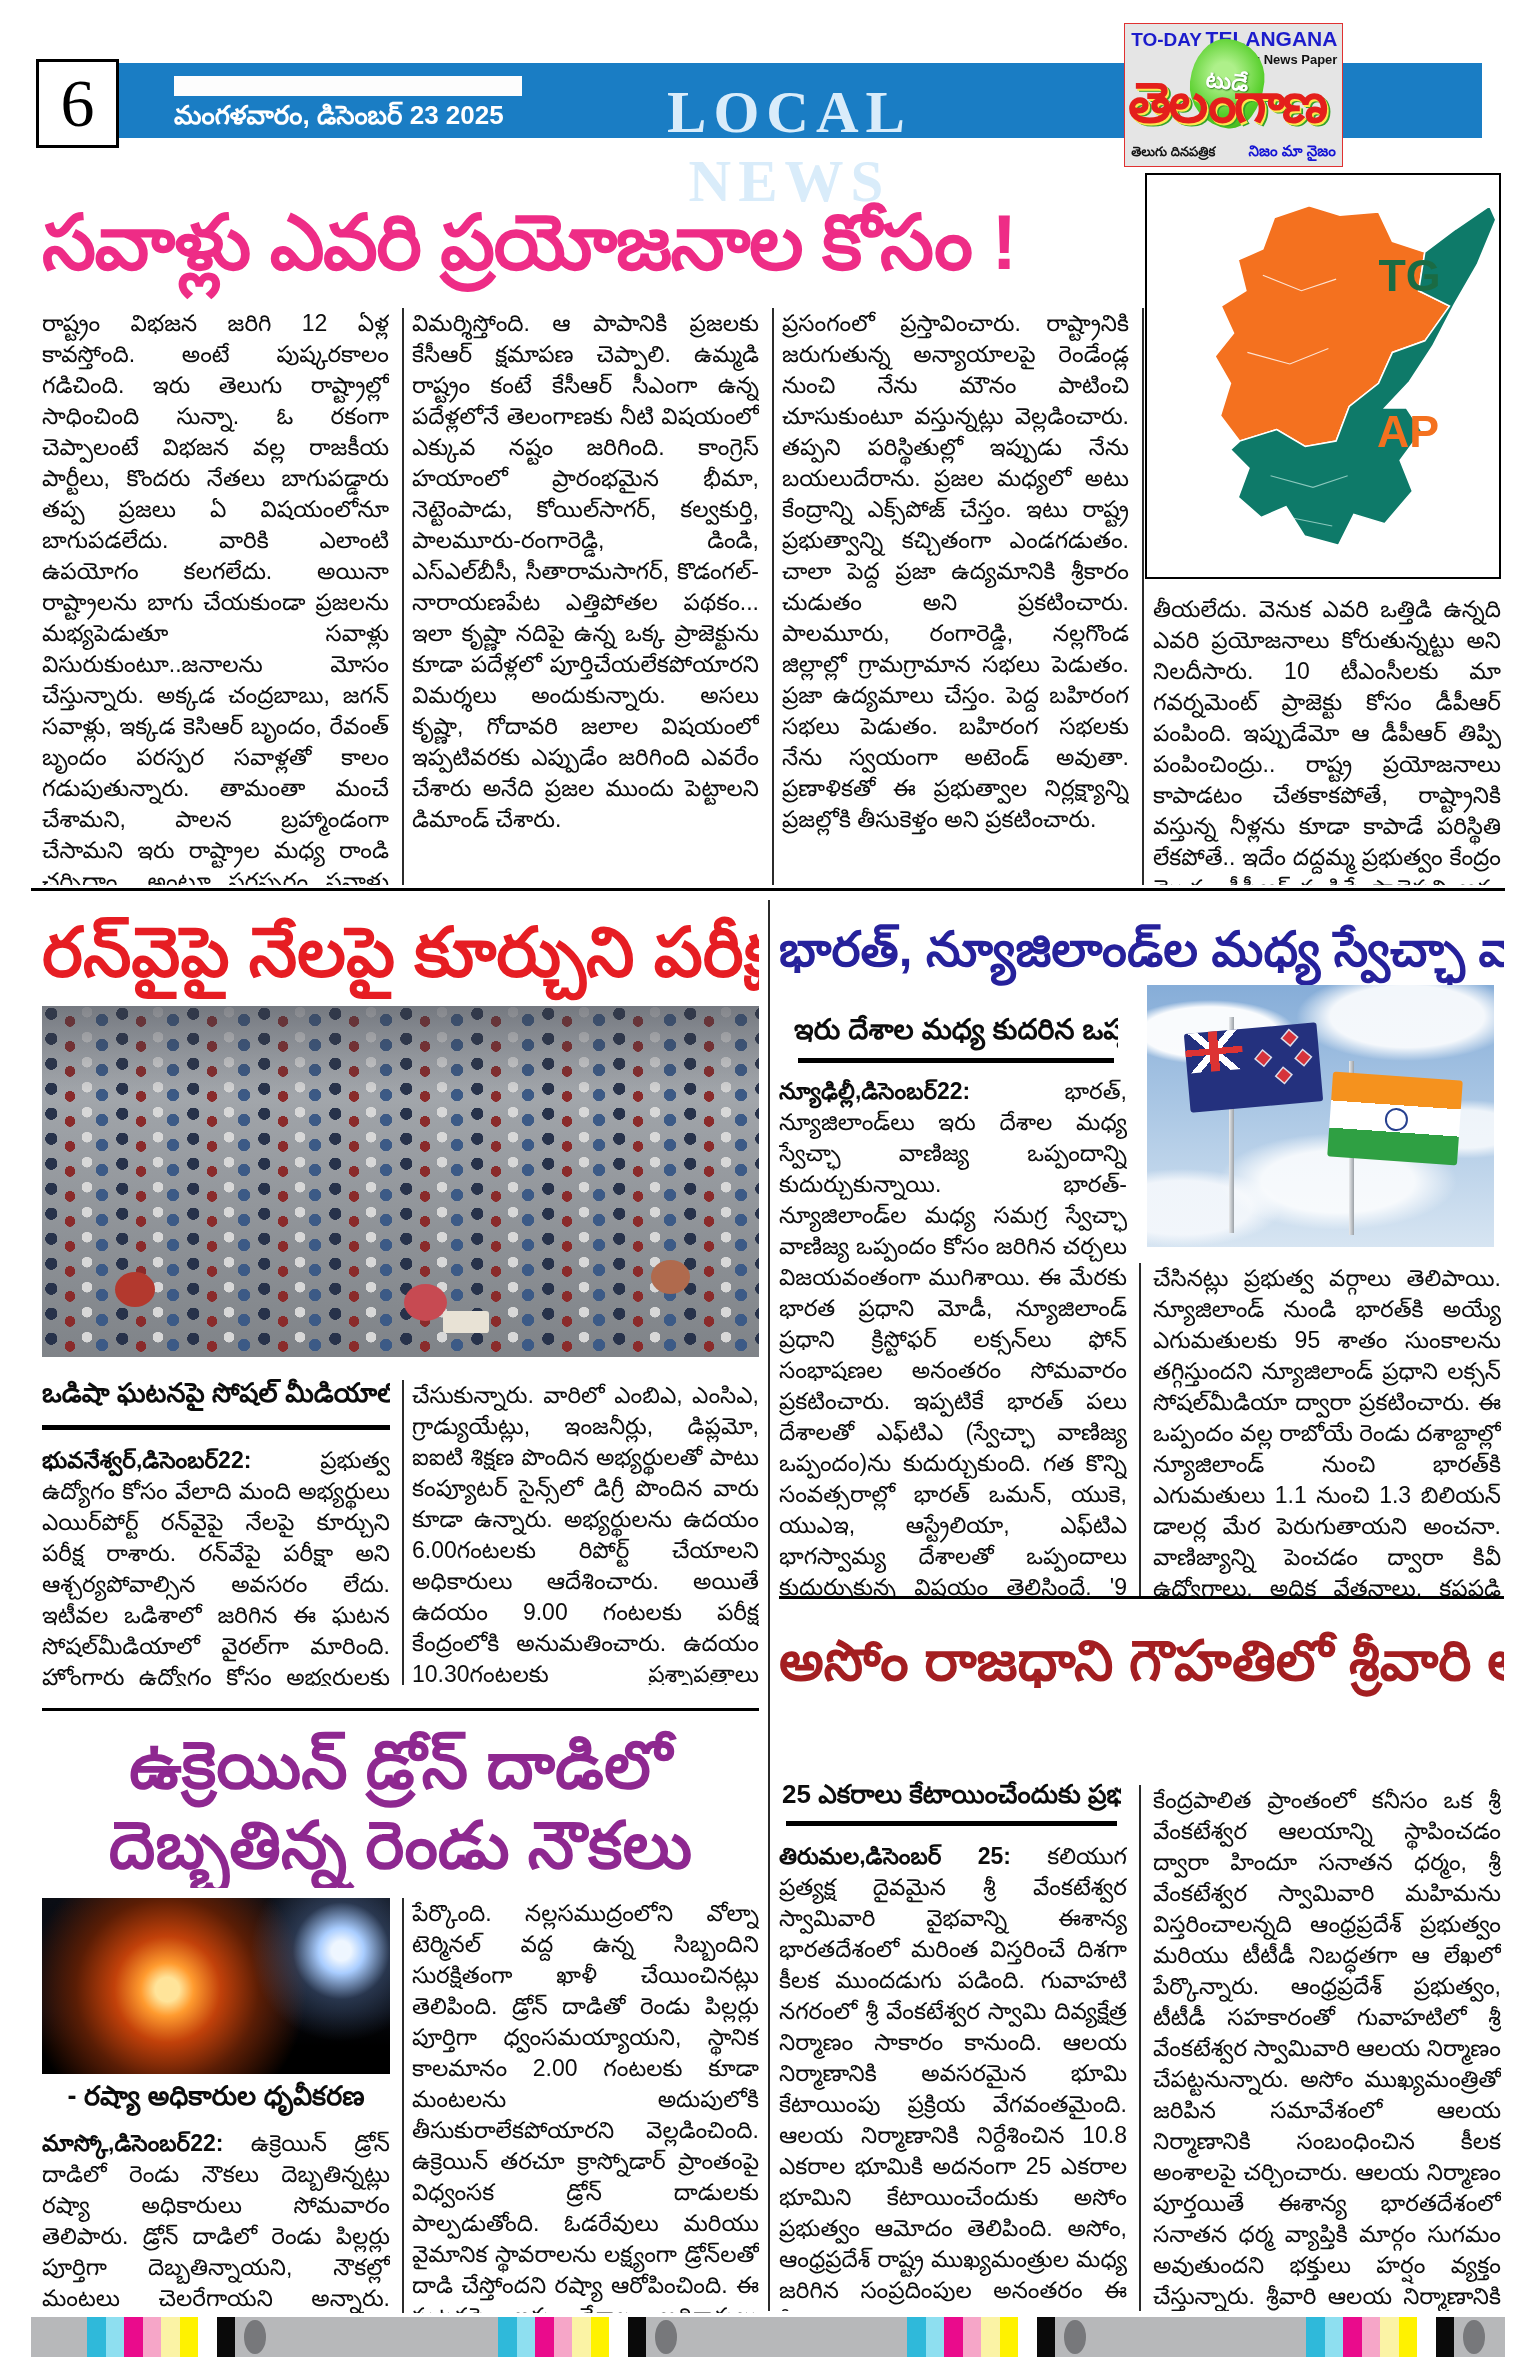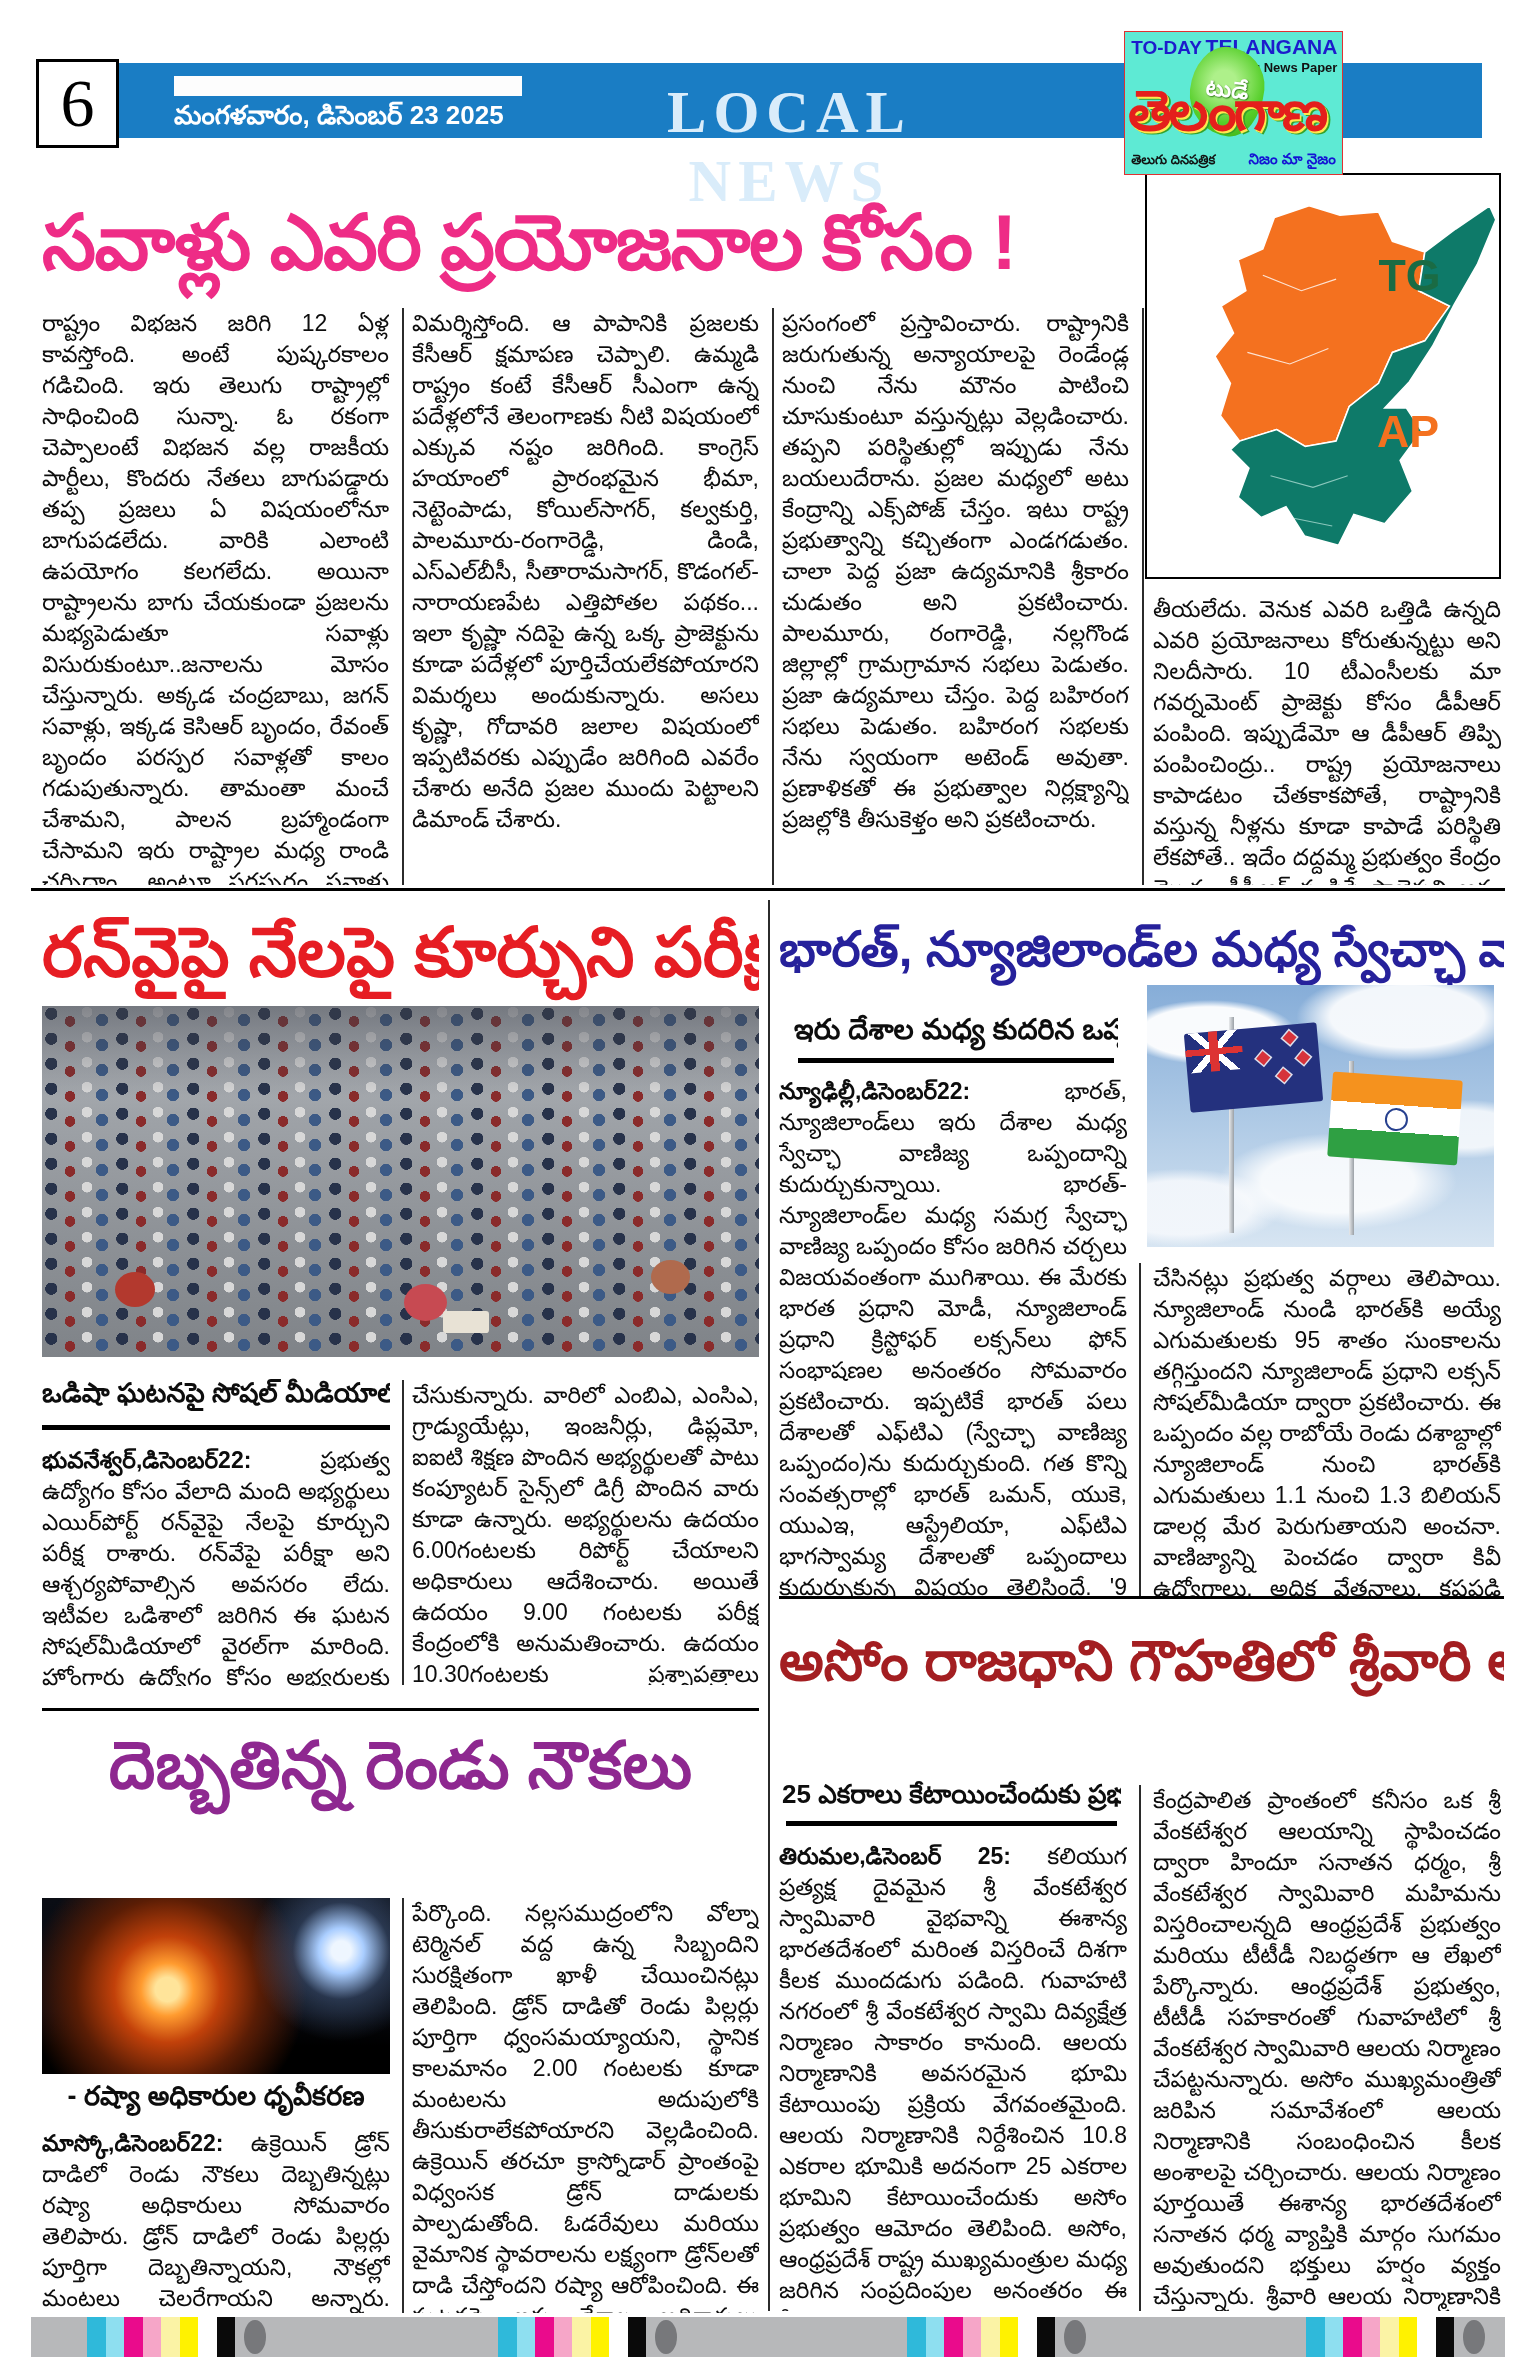--- a/index.html
+++ b/index.html
@@ -8,21 +8,21 @@
   .abs{position:absolute;}
   
   .hdr-bar{background:#1a7dc4;}
   .numbox{background:#fff;border:3.9px solid #000;display:flex;align-items:center;justify-content:center;
           font-family:"Liberation Serif",serif;font-size:68px;color:#000;}
   .white-stripe{background:#fdfdfd;}
   .hdr-date{color:#fff;font-weight:bold;font-size:26px;text-align:left;}
   .hdr-section{font-family:"Liberation Serif",serif;font-size:59px;color:#d9ecfa;letter-spacing:7px;
                text-align:center;font-weight:600;}
   
-  .logo{background:#5eead4;border:1.5px solid #e03131;z-index:5;margin-top:8px;}
+  .logo{background:#e5e5e5;border:1.5px solid #e03131;z-index:5;}
   .logo .l-today{color:#1c1ccc;font-weight:bold;font-size:19px;}
   .logo .l-tel{color:#1c1ccc;font-weight:bold;font-size:21px;}
   .logo .l-tnp{color:#111;font-weight:bold;font-size:13px;}
   .logo .l-map{background:radial-gradient(circle at 45% 40%,#aef08a 0 18%,#55ce29 60%,#3cab17);
                border-radius:46% 54% 42% 58%/52% 44% 56% 48%;transform:rotate(6deg);}
   .logo .l-tude{color:#fff;font-weight:bold;font-size:23px;text-shadow:0.8px 0.8px 1.5px #1c6b08;text-align:center;}
   .logo .l-script{color:#e41f1c;font-weight:bold;font-size:56px;line-height:1;letter-spacing:-3.1px;
                   text-shadow:1.5px 1.5px 0 #ffe84d,3.1px 3.1px 0 #35a32b;white-space:nowrap;}
   .logo .l-bl{color:#111;font-weight:bold;font-size:13px;}
   .logo .l-br{color:#1414d4;font-weight:bold;font-size:15px;}
@@ -151,20 +151,21 @@
   <div class="abs c" style="left:42px;top:1445px;width:348px;height:241px;">
     <span class="dl">భువనేశ్వర్,డిసెంబర్22:</span>
     <span>ప్రభుత్వ ఉద్యోగం కోసం వేలాది మంది అభ్యర్థులు ఎయిర్‌పోర్ట్ రన్‌వైపై నేలపై కూర్చుని పరీక్ష రాశారు. రన్‌వేపై పరీక్షా అని ఆశ్చర్యపోవాల్సిన అవసరం లేదు. ఇటీవల ఒడిశాలో జరిగిన ఈ ఘటన సోషల్‌మీడియాలో వైరల్‌గా మారింది. హోంగార్డు ఉద్యోగం కోసం అభ్యర్థులకు పరీక్ష రాసేందుకు ఒడిశా ప్రభుత్వం సంబల్‌పూర్ జిల్లాలోని జమర్‌పాలి రన్‌వేను కేటాయించారు. డెస్క్‌లు, మ్యాట్‌లు వంటి కనీస సౌకర్యాలు లేకుండా 8,000మందికి పైగా అభ్యర్థులు రన్‌వేపై కూర్చుని పరీక్ష రాశారు. అభ్యర్థులను పర్యవేక్షించేందుకు డ్రోన్‌లను వినియోగించడం గమనార్హం. వివరాల ప్రకారం.. సబల్‌పూర్ జిల్లాలోని 24 పోలీస్‌స్టేషన్‌లలో హోంగార్డు పోస్టులను భర్తీ చేసేందుకు నోటిఫికేషన్ విడుదలైంది. ఈ పోస్టులకు కనీస అర్హత 5వ తరగతి ఉత్తీర్ణత. కేవలం 187 పోస్టుల కోసం జిల్లా వ్యాప్తంగా 8,000మందికి పైగా అభ్యర్థులు దరఖాస్తు పూర్తి చేశారు.</span>
   </div>
   <div class="abs c" style="left:412px;top:1380px;width:347px;height:305px;">చేసుకున్నారు. వారిలో ఎంబిఎ, ఎంసిఎ, గ్రాడ్యుయేట్లు, ఇంజనీర్లు, డిప్లమో, ఐఐటి శిక్షణ పొందిన అభ్యర్థులతో పాటు కంప్యూటర్ సైన్స్‌లో డిగ్రీ పొందిన వారు కూడా ఉన్నారు. అభ్యర్థులను ఉదయం 6.00గంటలకు రిపోర్ట్ చేయాలని అధికారులు ఆదేశించారు. అయితే ఉదయం 9.00 గంటలకు పరీక్ష కేంద్రంలోకి అనుమతించారు. ఉదయం 10.30గంటలకు ప్రశ్నాపత్రాలు అందజేశారు. 50మార్కుల ప్రశ్నాపత్రంలో 20 మార్కులకు పేరా రైటింగ్, 30 మార్కులకు జనరల్ నాలెడ్జ్ ప్రశ్నలు ఇచ్చారు. పరీక్ష సమయంలో 24మంది అస్వస్థతకు గురవగా, 86మంది సొమ్మసిల్లిపోయారు. అస్వస్థతకు గురైన వారికి అక్కడే వైద్య సేవలు అందించారు. పైగా హోంగార్డులు, ట్రాఫిక్ సిబ్బంది అభ్యర్థులను పర్యవేక్షించారు. ఈ ఘటనపై ప్రశ్నల వెల్లువ వ్యక్తమవుతోంది. నిరుద్యోగ సమస్యకు ఈ ఘటన నిదర్శనమని ప్రతిపక్షాలు విమర్శిస్తున్నాయి. ఉపాధి కల్పనలో ప్రభుత్వ వైఫల్యమని మండిపడుతున్నాయి.</div>
   <div class="abs v-rule" style="left:402px;top:1380px;height:305px;"></div>
 
   <div class="abs h-rule" style="left:42px;top:1708px;width:717px;height:3.1px;"></div>
 
   <div class="abs hl hl-drone" style="left:42px;top:1725px;width:717px;height:163px;">
+    <div>ఉక్రెయిన్ డ్రోన్ దాడిలో</div>
     <div>దెబ్బతిన్న రెండు నౌకలు</div>
   </div>
 
   <div class="abs boom" style="left:42px;top:1898px;width:348px;height:176px;"></div>
   <div class="abs caption" style="left:42px;top:2081px;width:348px;">- రష్యా అధికారుల ధృవీకరణ</div>
 
   <div class="abs c" style="left:42px;top:2128px;width:348px;height:185px;">
     <span class="dl">మాస్కో,డిసెంబర్22:</span>
     <span>ఉక్రెయిన్ డ్రోన్ దాడిలో రెండు నౌకలు దెబ్బతిన్నట్లు రష్యా అధికారులు సోమవారం తెలిపారు. డ్రోన్ దాడిలో రెండు పిల్లర్లు పూర్తిగా దెబ్బతిన్నాయని, నౌకల్లో మంటలు చెలరేగాయని అన్నారు. రష్యాలోని క్రాస్నోడార్ ప్రాంతంలోని నల్లసముద్ర తీరంలో ఉన్న వోల్నా గ్రామంపై ఉక్రెయిన్ డ్రోన్‌లతో విరుచుకుపడింది. క్రాస్నోడార్ ప్రాంతీయ ప్రధాన కార్యాలయం టెలిగ్రామ్‌ఛానల్‌లో ఈ వివరాలను వెల్లడించింది.</span>
   </div>

